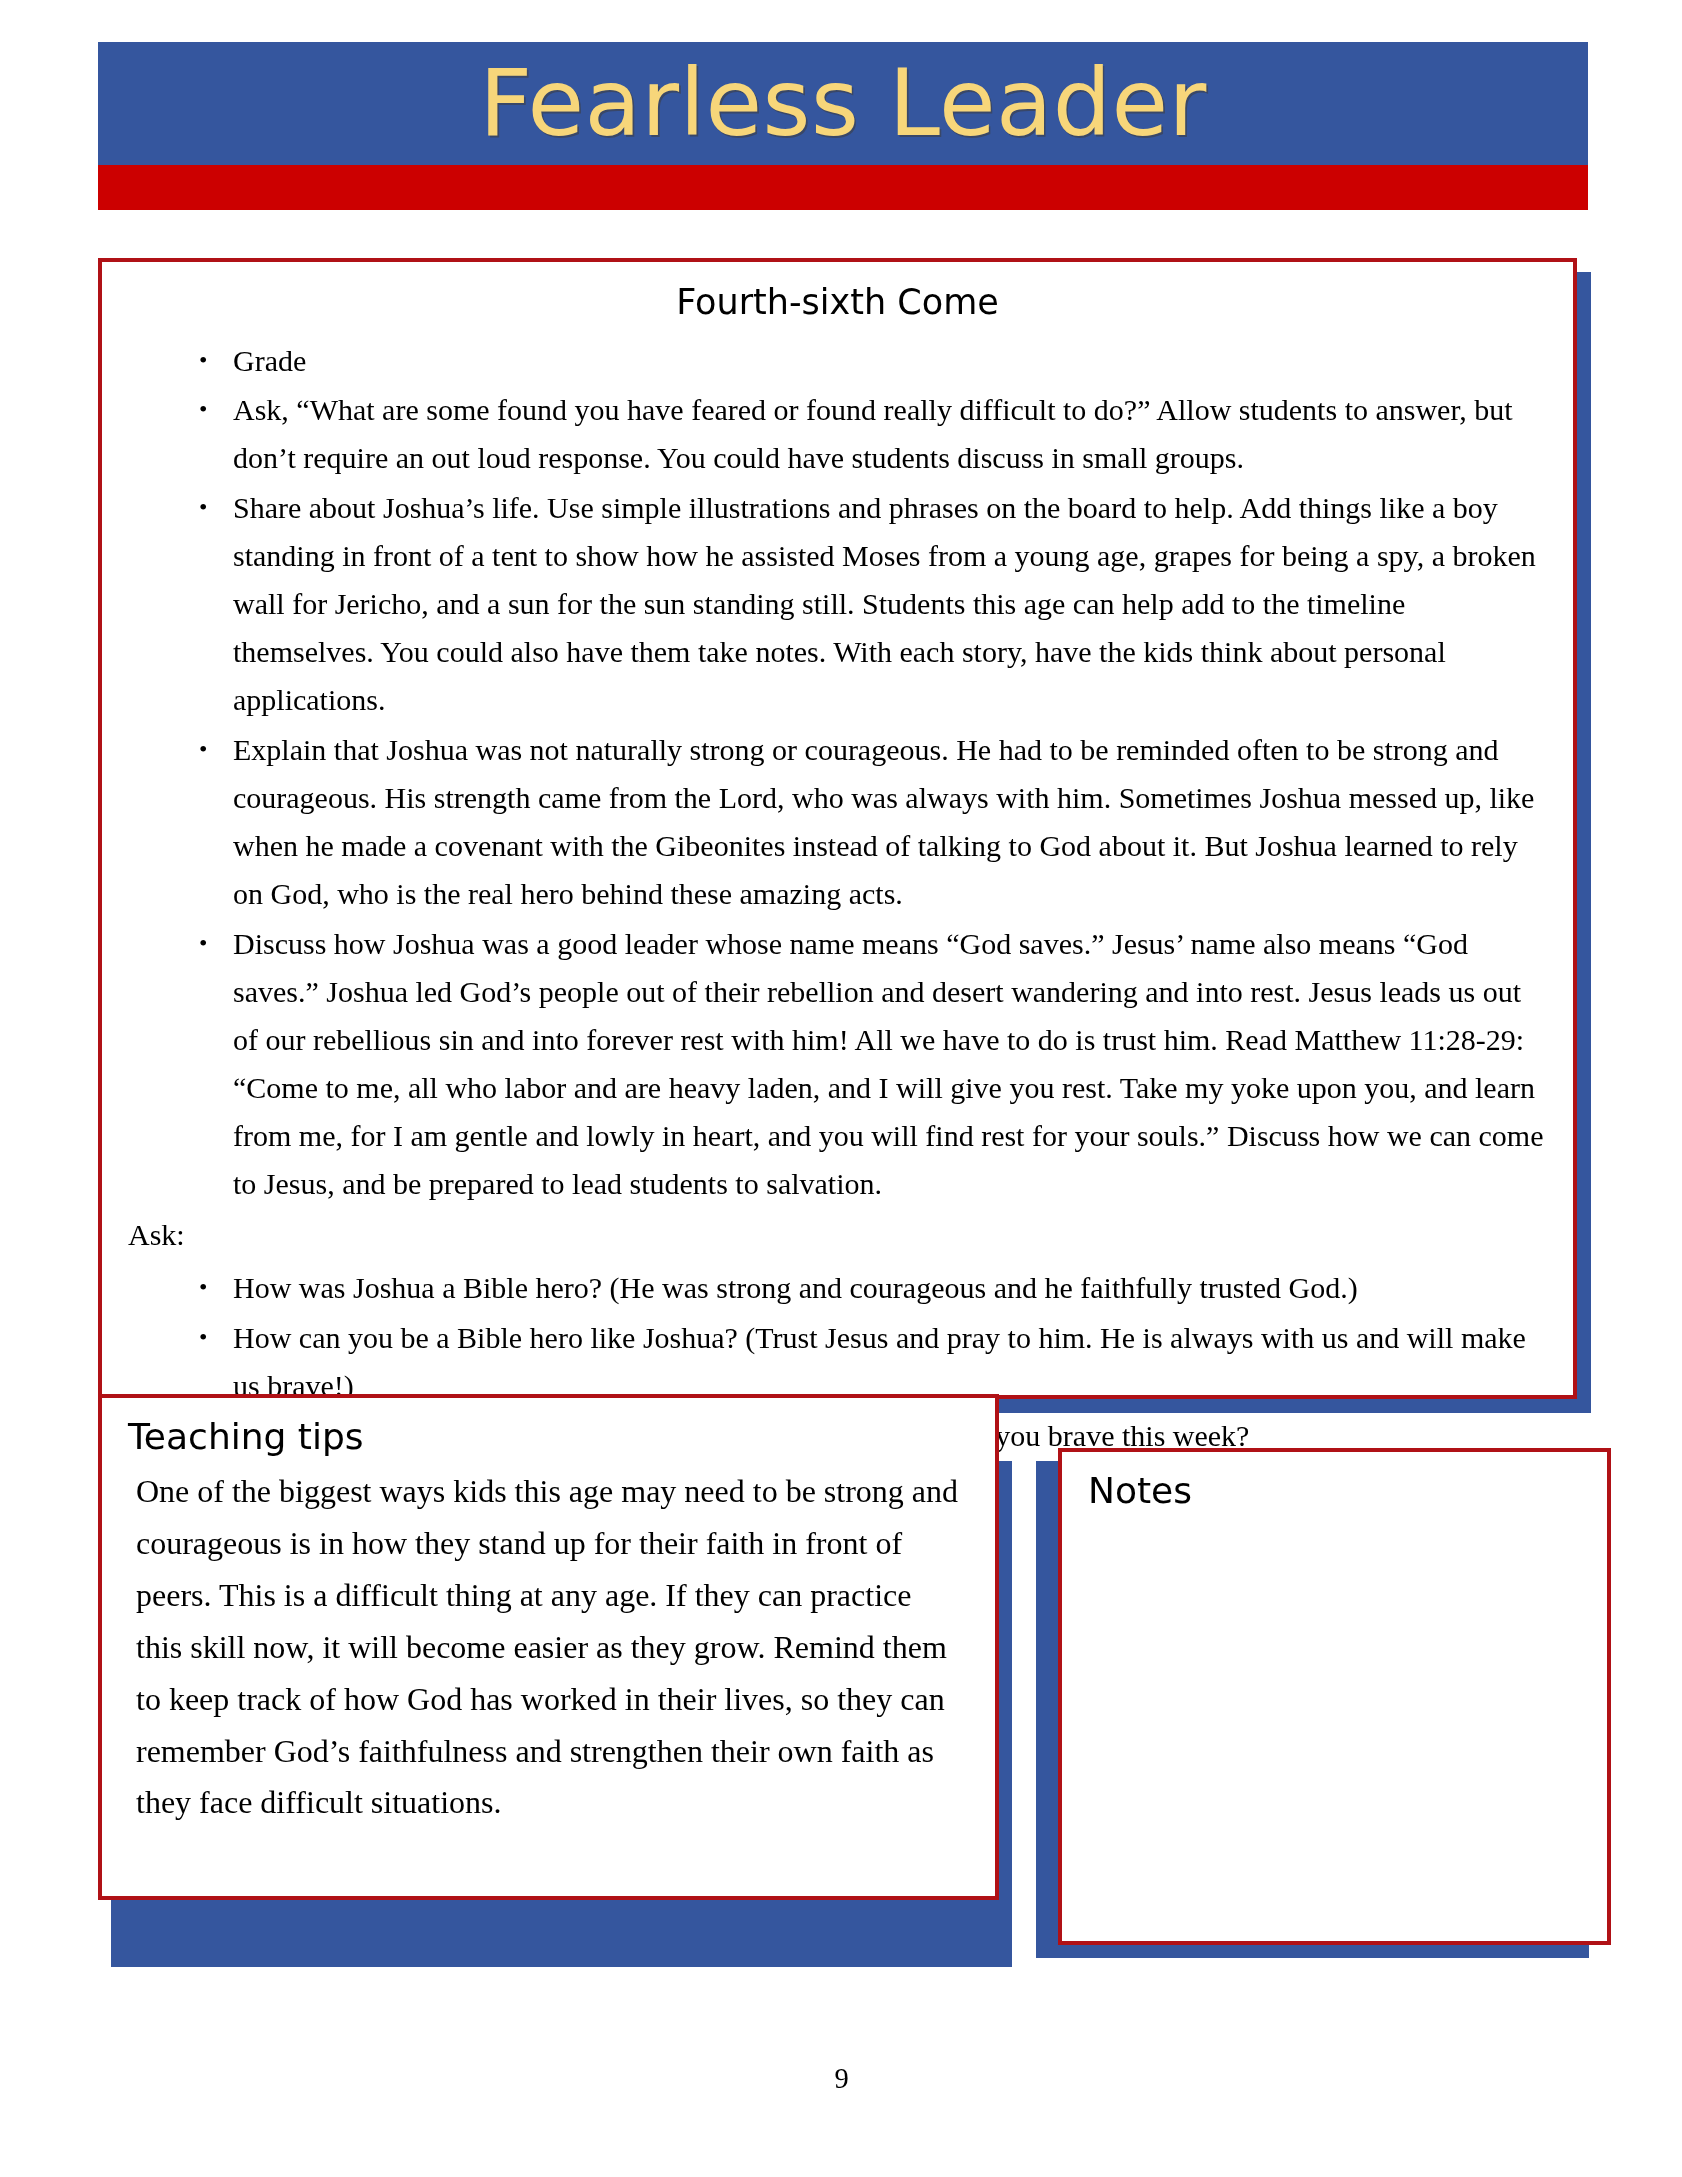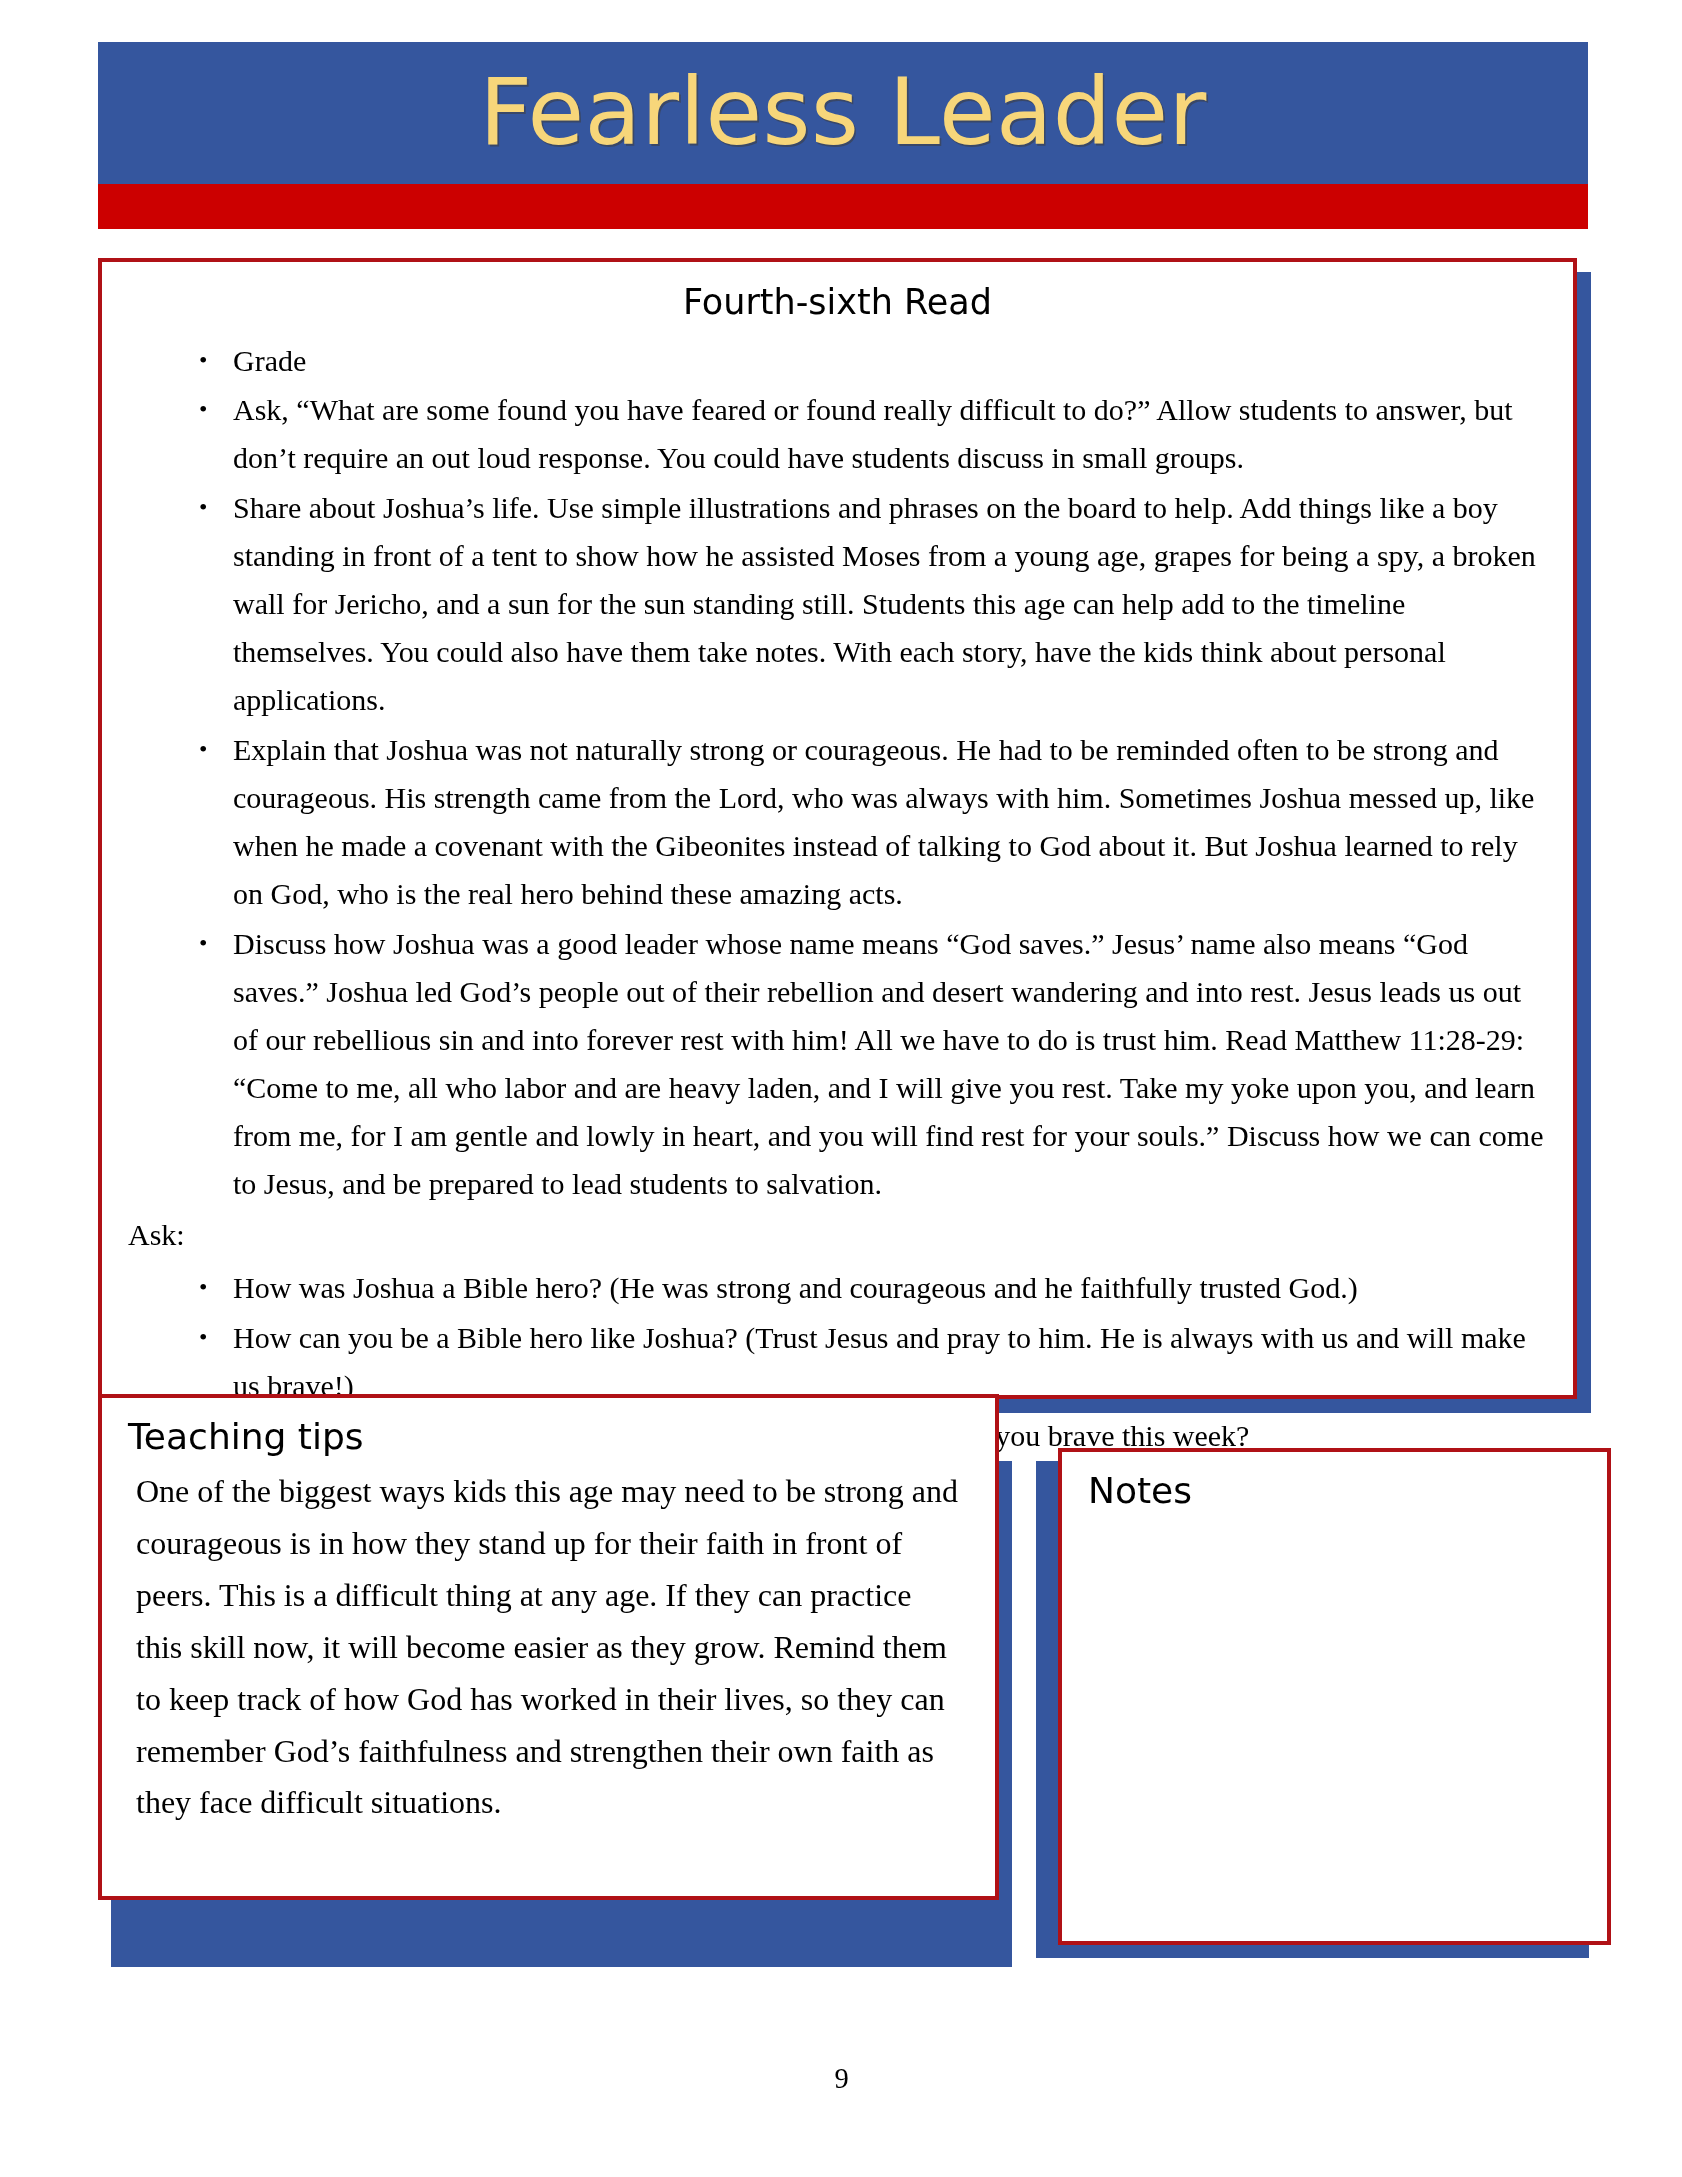--- a/index.html
+++ b/index.html
@@ -24,21 +24,21 @@
 
   
   .header-wrap {
     position: absolute;
     left: 98px;
     top: 42px;
     width: 1490px;
   }
   .title-banner {
     background: #35569E;
-    height: 142px;
+    height: 123px;
     display: flex;
     align-items: center;
     justify-content: center;
     box-sizing: border-box;
   }
   .title-text {
     font-family: "DejaVu Sans", sans-serif;
     font-size: 92px;
     font-weight: 400;
     color: #F7D67A;
@@ -187,21 +187,21 @@
 
   <div class="header-wrap">
     <div class="title-banner">
       <div class="title-text">Fearless Leader</div>
     </div>
     <div class="red-stripe"></div>
   </div>
 
   <div class="main-shadow"></div>
   <div class="main-box">
-    <div class="grade-heading">Fourth-sixth Read</div>
+    <div class="grade-heading">Fourth-sixth Come</div>
 
     <ul class="bullets">
       <li>Grade</li>
       <li>Ask, “What are some found you have feared or found really difficult to do?” Allow students to answer, but don’t require an out loud response. You could have students discuss in small groups.</li>
       <li>Share about Joshua’s life. Use simple illustrations and phrases on the board to help. Add things like a boy standing in front of a tent to show how he assisted Moses from a young age, grapes for being a spy, a broken wall for Jericho, and a sun for the sun standing still. Students this age can help add to the timeline themselves. You could also have them take notes. With each story, have the kids think about personal applications.</li>
       <li>Explain that Joshua was not naturally strong or courageous. He had to be reminded often to be strong and courageous. His strength came from the Lord, who was always with him. Sometimes Joshua messed up, like when he made a covenant with the Gibeonites instead of talking to God about it. But Joshua learned to rely on God, who is the real hero behind these amazing acts.</li>
       <li>Discuss how Joshua was a good leader whose name means “God saves.” Jesus’ name also means “God saves.” Joshua led God’s people out of their rebellion and desert wandering and into rest. Jesus leads us out of our rebellious sin and into forever rest with him! All we have to do is trust him. Read Matthew 11:28-29: “Come to me, all who labor and are heavy laden, and I will give you rest. Take my yoke upon you, and learn from me, for I am gentle and lowly in heart, and you will find rest for your souls.” Discuss how we can come to Jesus, and be prepared to lead students to salvation.</li>
     </ul>
 
     <div class="ask-label">Ask:</div>

